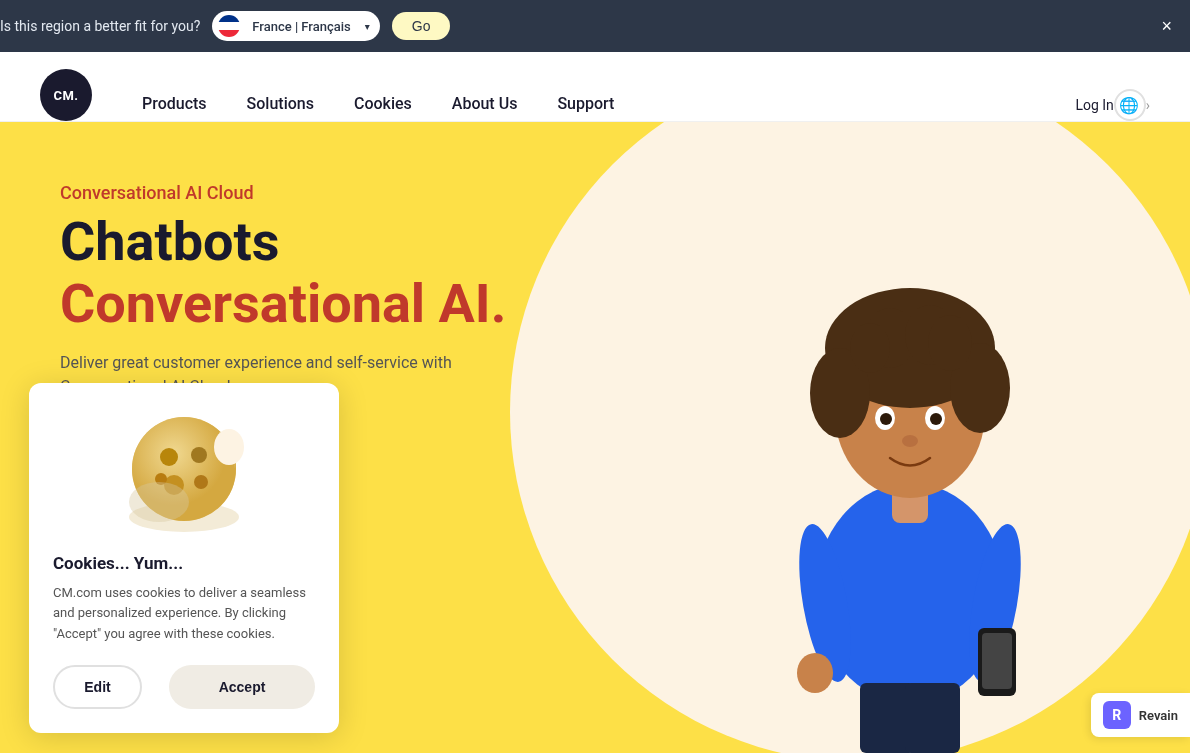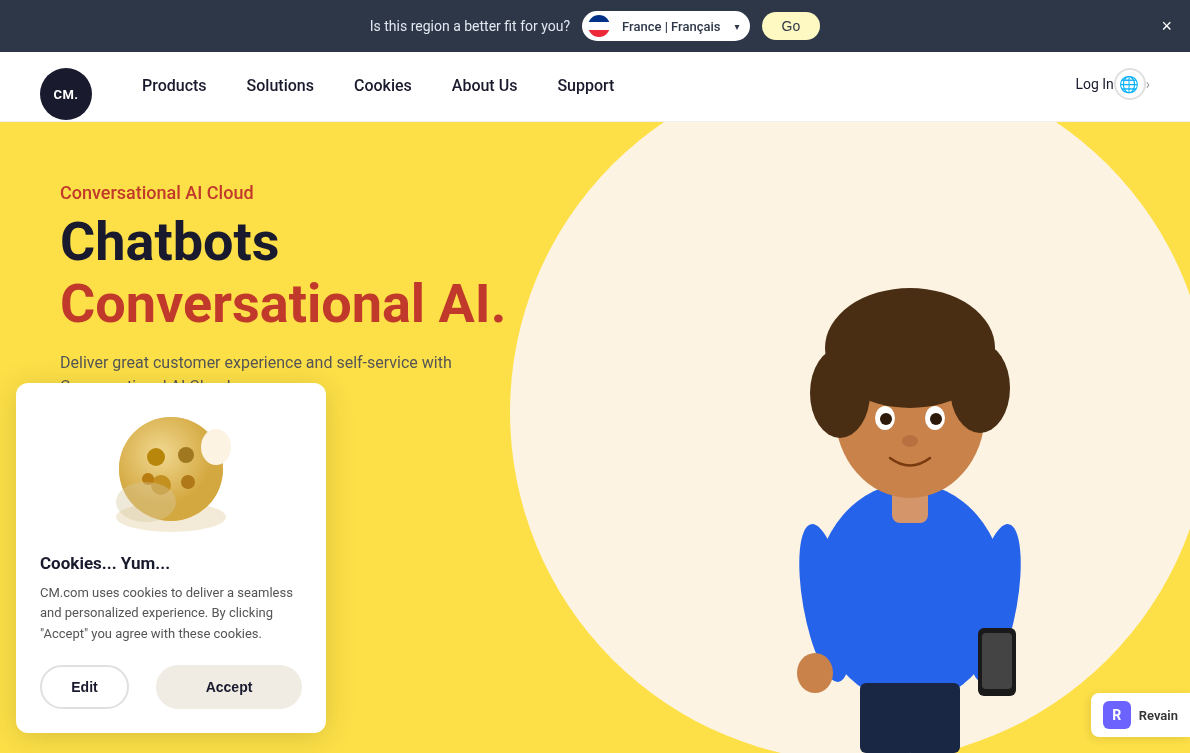--- a/index.html
+++ b/index.html
@@ -5,21 +5,21 @@
     * { margin: 0; padding: 0; box-sizing: border-box; }
     body { font-family: -apple-system, BlinkMacSystemFont, 'Segoe UI', Roboto, sans-serif; width: 1190px; height: 753px; overflow: hidden; background: #fff; }
 
     
     .top-banner {
       background: #2d3748;
       color: #fff;
       height: 52px;
       display: flex;
       align-items: center;
-      justify-content: center;
+      justify-content: flex-start;
       position: relative;
       font-size: 14px;
     }
     .top-banner-content {
       display: flex;
       align-items: center;
       gap: 12px;
     }
     .top-banner-text {
       color: #e2e8f0;
@@ -75,22 +75,22 @@
       font-size: 18px;
       cursor: pointer;
       line-height: 1;
     }
 
     
     .navbar {
       background: #fff;
       height: 70px;
       display: flex;
-      align-items: flex-start;
-      padding: 16px 40px;
+      align-items: flex-end;
+      padding: 0 40px;
       border-bottom: 1px solid #f0f0f0;
       position: relative;
       z-index: 10;
     }
     .logo {
       width: 52px;
       height: 52px;
       background: #1a1a2e;
       border-radius: 50%;
       display: flex;
@@ -205,21 +205,21 @@
       justify-content: center;
     }
     .person-svg {
       width: 100%;
       height: 100%;
     }
 
     
     .cookie-modal {
       position: absolute;
-      left: 16px;
+      left: 29px;
       bottom: 20px;
       z-index: 20;
       background: #fff;
       border-radius: 12px;
       box-shadow: 0 4px 30px rgba(0,0,0,0.15);
       width: 310px;
       padding: 24px;
     }
     .cookie-icon-wrap {
       display: flex;

